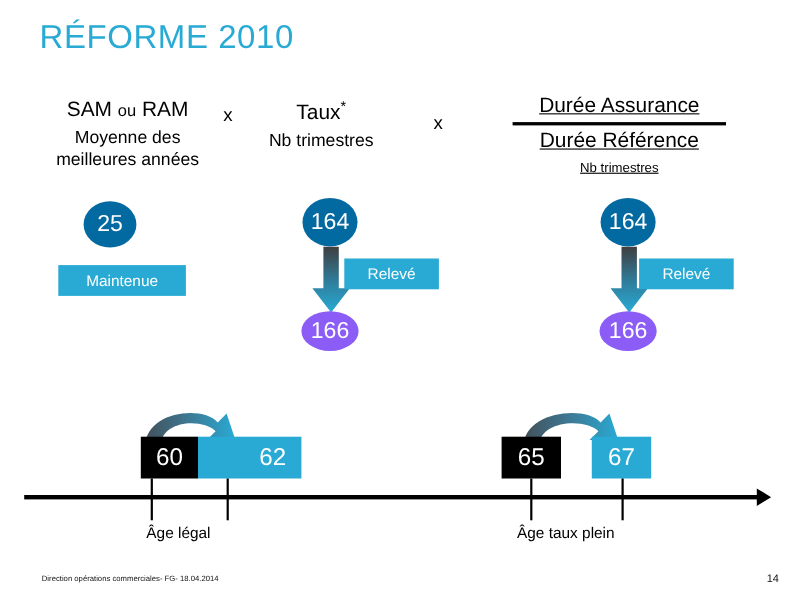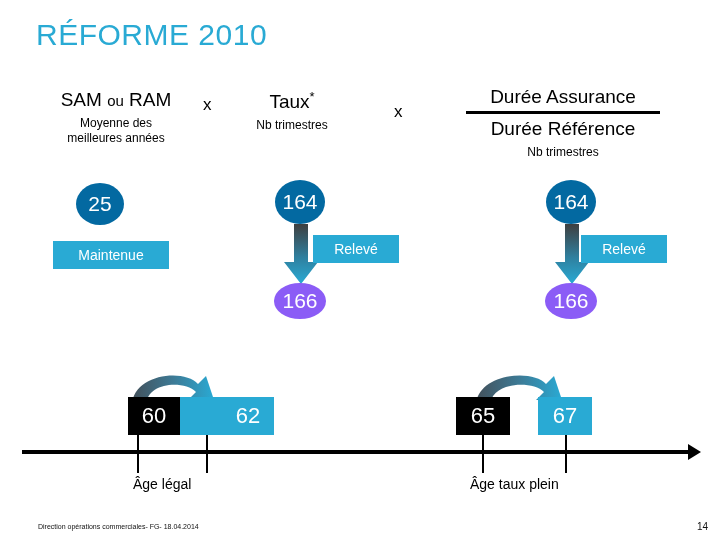--- a/index.html
+++ b/index.html
@@ -36,35 +36,36 @@
   }
   .term-main {
     font-size: 19px;
     color: #000;
     line-height: 1.1;
   }
   .term-main .small {
     font-size: 15px;
   }
   .term-sub {
-    font-size: 12px;
+    font-size: 16px;
     color: #000;
     line-height: 1.25;
     margin-top: 5px;
   }
   .mult-sign {
     position: absolute;
     font-size: 17px;
     color: #000;
   }
 
   .fraction {
     position: absolute;
     text-align: center;
     white-space: nowrap;
+    text-decoration: underline;
   }
   .frac-num, .frac-den {
     font-size: 19px;
     line-height: 1.15;
   }
   .frac-bar {
     height: 3px;
     background: #000;
     margin: 3px 0 4px 0;
   }

